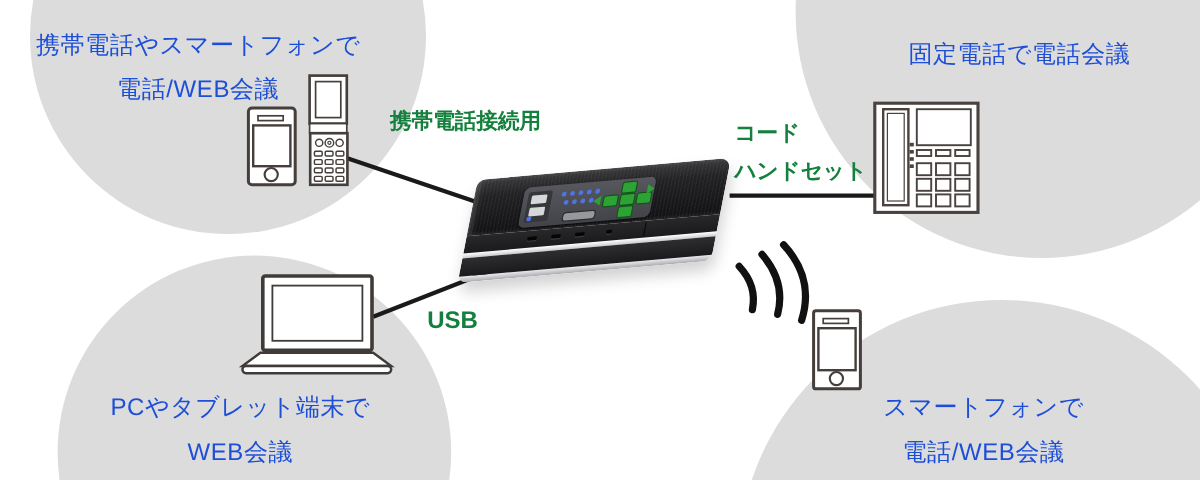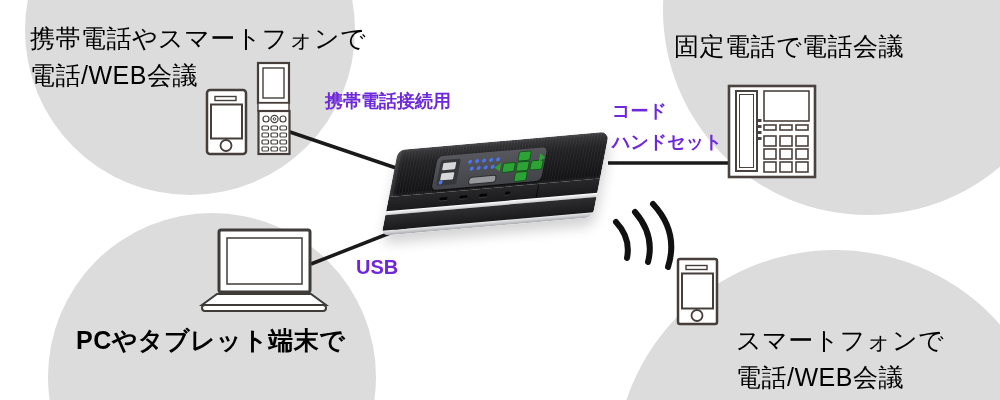--- a/index.html
+++ b/index.html
@@ -3,22 +3,22 @@
 <meta charset="utf-8">
 <style>
   html,body { margin:0; padding:0; background:#ffffff; }
   .canvas {
     position:relative; width:1000px; height:400px; overflow:hidden;
     background:#ffffff;
     font-family:"Liberation Sans","DejaVu Sans",sans-serif;
   }
   .circle { position:absolute; border-radius:50%; background:#dcdcdc; z-index:0; }
   .iconsvg { position:absolute; left:0; top:0; z-index:1; }
-  .bigtext { position:absolute; z-index:3; font-size:25px; color:#000000; line-height:37px; letter-spacing:0.5px; white-space:nowrap; }
-  .boldlabel { position:absolute; z-index:3; font-size:18px; font-weight:bold; color:#6d28d9; line-height:31px; white-space:nowrap; }
+  .bigtext { position:absolute; z-index:3; font-size:20px; color:#1d4ed8; line-height:37px; letter-spacing:0.5px; white-space:nowrap;text-align:center; }
+  .boldlabel { position:absolute; z-index:3; font-size:18px; font-weight:bold; color:#15803d; line-height:31px; white-space:nowrap; }
   .btlabel { position:absolute; z-index:3; font-size:20px; font-weight:600; color:#111; white-space:nowrap; }
 
   
   .device {
     position:absolute; left:398px; top:150px; width:212px; height:84px; z-index:2;
     transform:rotate(-5deg) skewX(-16deg); transform-origin:top left;
     border-radius:7px 9px 8px 7px; overflow:hidden;
     box-shadow:3px 8px 12px rgba(0,0,0,0.18);
   }
   .dev-top {
@@ -184,25 +184,26 @@
     </div>
     <div class="dev-silver1"></div>
     <div class="dev-band"></div>
     <div class="dev-silver2"></div>
   </div>
 
   <div class="bigtext" style="left:30px; top:20px;">
     <div>携帯電話やスマートフォンで</div>
     <div>電話/WEB会議</div>
   </div>
-  <div class="bigtext" style="left:674px; top:28px;">
+  <div class="bigtext" style="left:757px; top:28px;">
     <div>固定電話で電話会議</div>
   </div>
-  <div class="bigtext" style="left:76px; top:322px;font-weight:bold;">
+  <div class="bigtext" style="left:92px; top:322px;">
     <div>PCやタブレット端末で</div>
+    <div>WEB会議</div>
   </div>
   <div class="bigtext" style="left:736px; top:322px;">
     <div>スマートフォンで</div>
     <div>電話/WEB会議</div>
   </div>
 
   <div class="boldlabel" style="left:325px; top:86px;">
     <div>携帯電話接続用</div>
   </div>
   <div class="boldlabel" style="left:612px; top:96px;">

